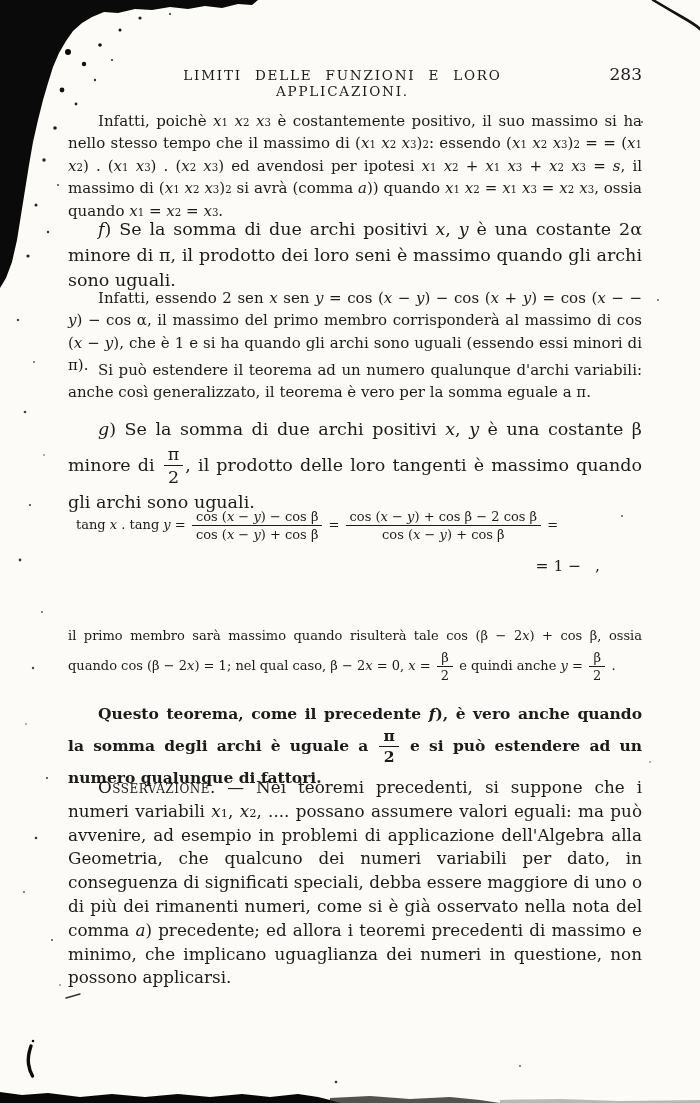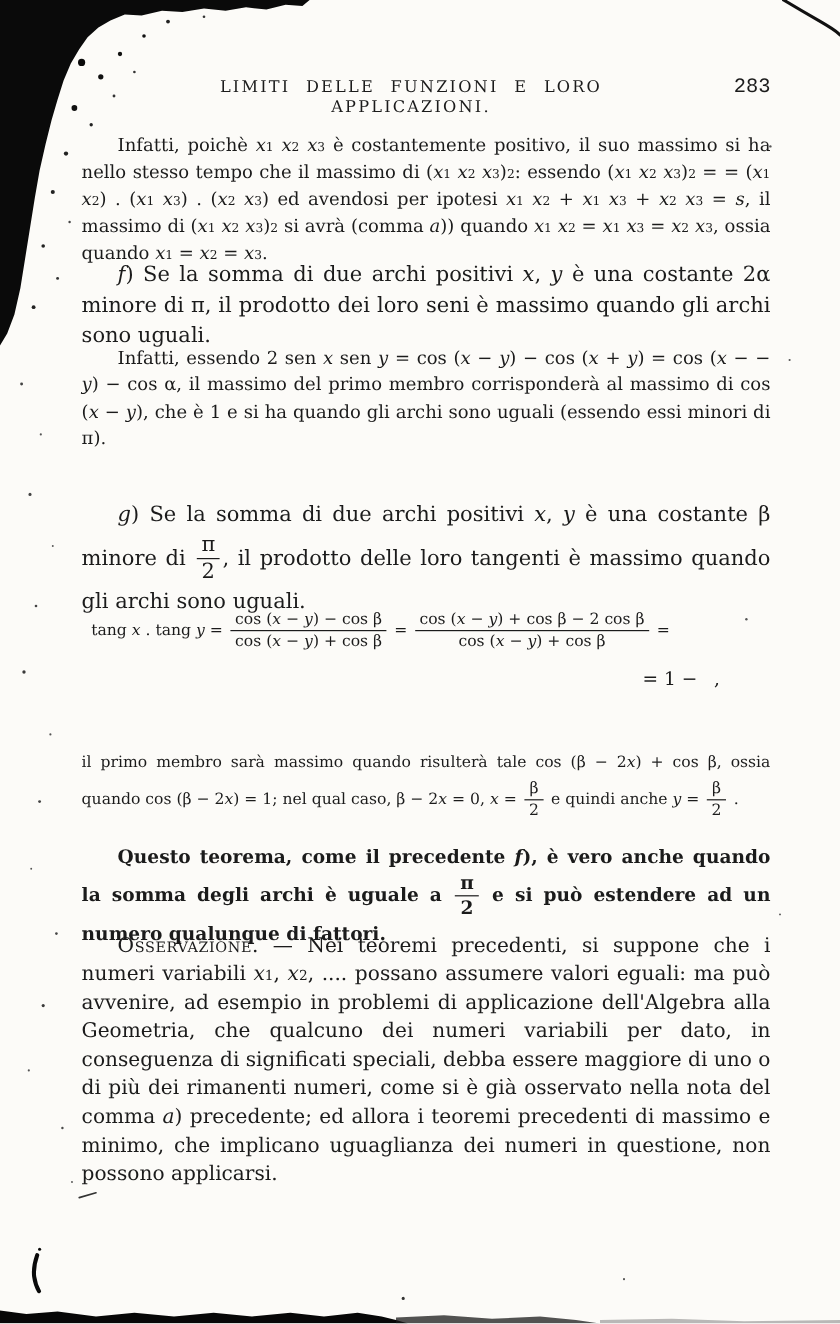--- a/index.html
+++ b/index.html
@@ -22,21 +22,21 @@
   .sup-wrap{line-height:0;}
   .frac{display:inline-block;vertical-align:middle;text-align:center;line-height:1.18;margin:0 2px;text-indent:0;}
   .frac .num{display:block;padding:0 4px 1px;}
   .frac .den{display:block;border-top:1.4px solid #1b1b1b;padding:1px 4px 0;}
 
   #running-head{
     top:64px;display:flex;align-items:baseline;
     font-size:13.5px;letter-spacing:1.8px;word-spacing:7px;
   }
   #running-head .title{flex:1;text-align:center;padding-left:50px;}
-  #running-head .pagenum{width:75px;text-align:right;font-size:17px;letter-spacing:0;font-family:Liberation Mono, monospace;}
+  #running-head .pagenum{width:75px;text-align:right;font-size:17px;letter-spacing:0;}
 
   .smalltext{font-size:15px;line-height:22.4px;}
   .bigtext{font-size:17.5px;line-height:25.5px;}
 
   #para-intro{top:94px;}
   #theorem-f{top:201px;}
   #para-infatti-seni{top:271px;}
   #para-estendere{top:343px;}
   #theorem-g{top:399px;font-size:17.5px;line-height:28.5px;}
   #para-infatti-essendo{top:488px;}
@@ -57,20 +57,21 @@
     <span class="title">LIMITI DELLE FUNZIONI E LORO APPLICAZIONI.</span>
     <span class="pagenum">283</span>
   </div>
 
   <p class="blk smalltext just ind" id="para-intro">Infatti, poichè <span class="it">x<sub>1</sub></span> <span class="it">x<sub>2</sub></span> <span class="it">x<sub>3</sub></span> è costantemente positivo, il suo massimo si ha nello stesso tempo che il massimo di (<span class="it">x<sub>1</sub></span> <span class="it">x<sub>2</sub></span> <span class="it">x<sub>3</sub></span>)<span class="sup-wrap"><sup>2</sup></span>: essendo (<span class="it">x<sub>1</sub></span> <span class="it">x<sub>2</sub></span> <span class="it">x<sub>3</sub></span>)<span class="sup-wrap"><sup>2</sup></span> = = (<span class="it">x<sub>1</sub></span> <span class="it">x<sub>2</sub></span>) . (<span class="it">x<sub>1</sub></span> <span class="it">x<sub>3</sub></span>) . (<span class="it">x<sub>2</sub></span> <span class="it">x<sub>3</sub></span>) ed avendosi per ipotesi <span class="it">x<sub>1</sub></span> <span class="it">x<sub>2</sub></span> + <span class="it">x<sub>1</sub></span> <span class="it">x<sub>3</sub></span> + <span class="it">x<sub>2</sub></span> <span class="it">x<sub>3</sub></span> = <span class="it">s</span>, il massimo di (<span class="it">x<sub>1</sub></span> <span class="it">x<sub>2</sub></span> <span class="it">x<sub>3</sub></span>)<span class="sup-wrap"><sup>2</sup></span> si avrà (comma <span class="it">a</span>)) quando <span class="it">x<sub>1</sub></span> <span class="it">x<sub>2</sub></span> = <span class="it">x<sub>1</sub></span> <span class="it">x<sub>3</sub></span> = <span class="it">x<sub>2</sub></span> <span class="it">x<sub>3</sub></span>, ossia quando <span class="it">x<sub>1</sub></span> = <span class="it">x<sub>2</sub></span> = <span class="it">x<sub>3</sub></span>.</p>
 
   <p class="blk bigtext just ind" id="theorem-f"><span class="it">f</span>) Se la somma di due archi positivi <span class="it">x</span>, <span class="it">y</span> è una costante 2α minore di π, il prodotto dei loro seni è massimo quando gli archi sono uguali.</p>
 
   <p class="blk smalltext just ind" id="para-infatti-seni">Infatti, essendo 2 sen <span class="it">x</span> sen <span class="it">y</span> = cos (<span class="it">x</span> − <span class="it">y</span>) − cos (<span class="it">x</span> + <span class="it">y</span>) = cos (<span class="it">x</span> − − <span class="it">y</span>) − cos α, il massimo del primo membro corrisponderà al massimo di cos (<span class="it">x</span> − <span class="it">y</span>), che è 1 e si ha quando gli archi sono uguali (essendo essi minori di π).</p>
 
+  <p class="blk smalltext just ind" id="para-estendere">Si può estendere il teorema ad un numero qualunque d'archi variabili: anche così generalizzato, il teorema è vero per la somma eguale a π.</p>
 
   <p class="blk just ind" id="theorem-g"><span class="it">g</span>) Se la somma di due archi positivi <span class="it">x</span>, <span class="it">y</span> è una costante β minore di <span class="frac"><span class="num">π</span><span class="den">2</span></span>, il prodotto delle loro tangenti è massimo quando gli archi sono uguali.</p>
 
 
   <div class="blk" id="eq-line1">tang <span class="it">x</span> . tang <span class="it">y</span> = <span class="frac"><span class="num">cos (<span class="it">x</span> − <span class="it">y</span>) − cos β</span><span class="den">cos (<span class="it">x</span> − <span class="it">y</span>) + cos β</span></span> = <span class="frac"><span class="num">cos (<span class="it">x</span> − <span class="it">y</span>) + cos β − 2 cos β</span><span class="den">cos (<span class="it">x</span> − <span class="it">y</span>) + cos β</span></span> =</div>
 
   <div class="blk" id="eq-line2">= 1 − <span class="frac"></span> ,</div>
 
   <p class="blk just" id="para-primo-membro">il primo membro sarà massimo quando risulterà tale cos (β − 2<span class="it">x</span>) + cos β, ossia quando cos (β − 2<span class="it">x</span>) = 1; nel qual caso, β − 2<span class="it">x</span> = 0, <span class="it">x</span> = <span class="frac"><span class="num">β</span><span class="den">2</span></span> e quindi anche <span class="it">y</span> = <span class="frac"><span class="num">β</span><span class="den">2</span></span> .</p>
 

